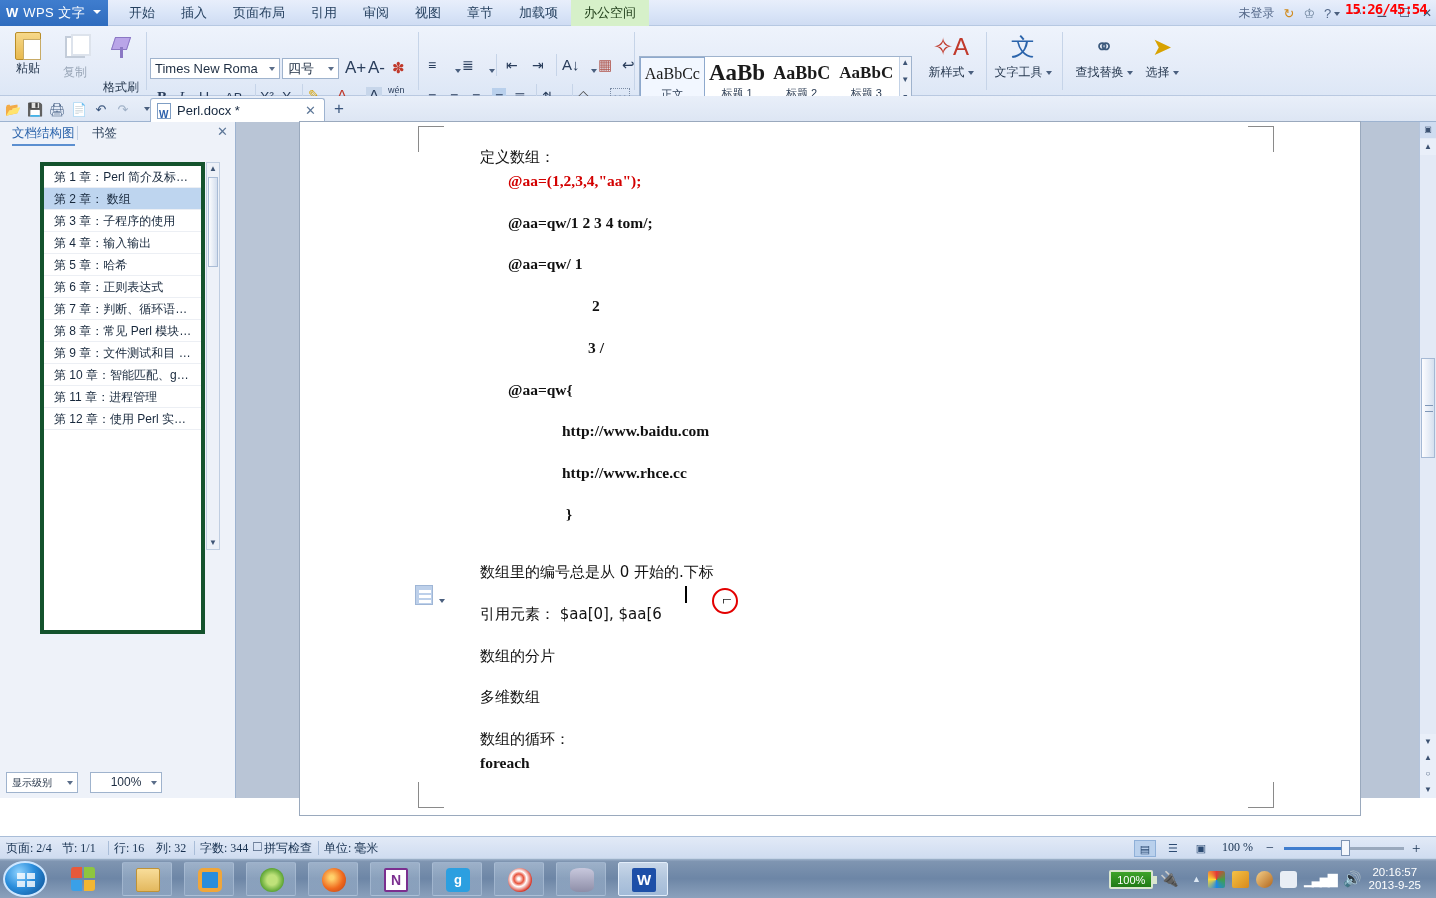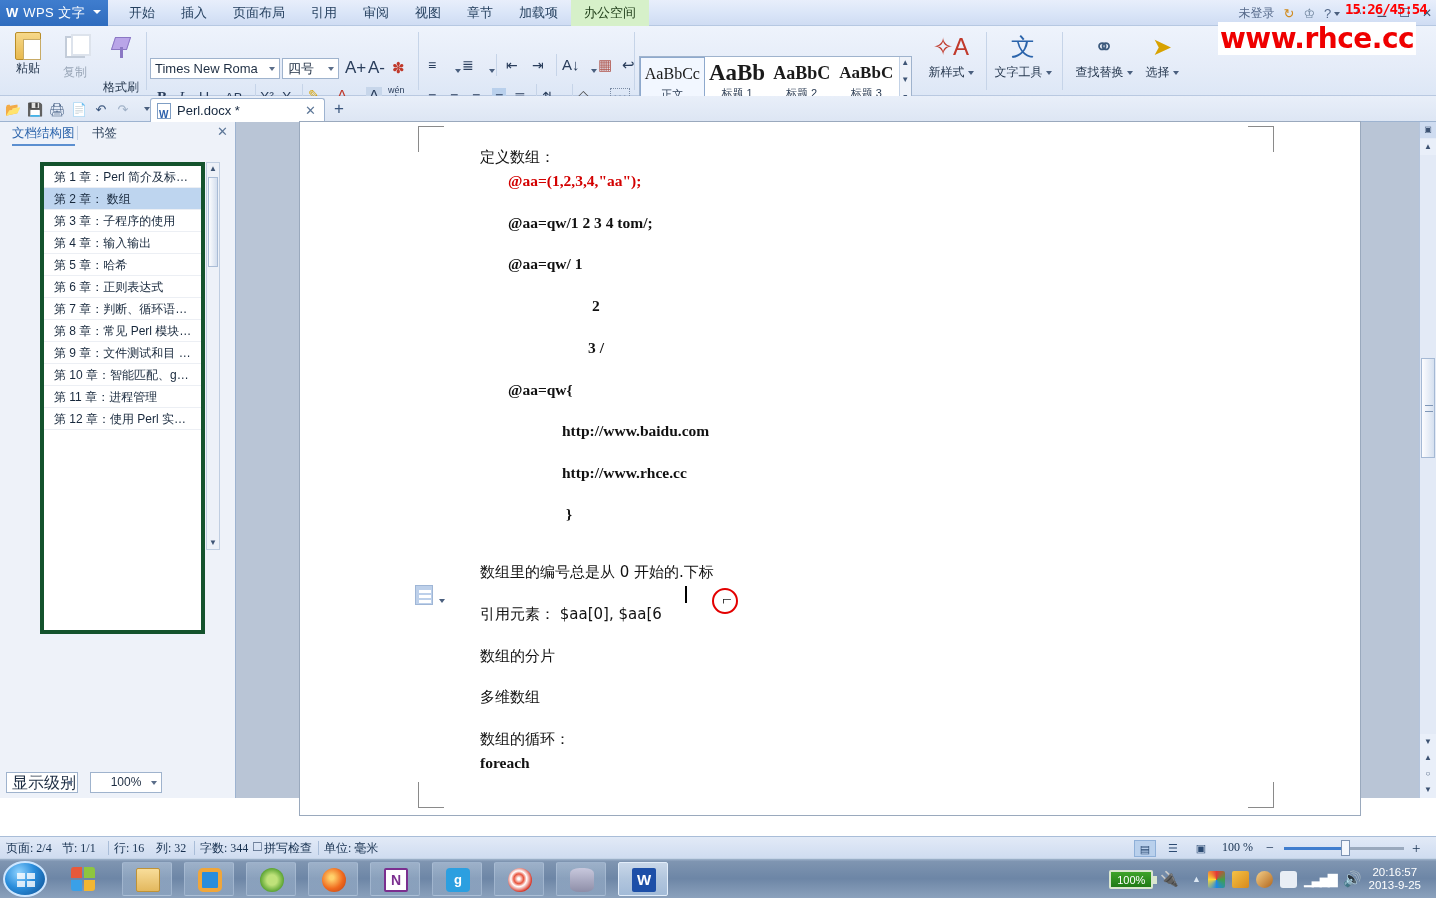--- a/index.html
+++ b/index.html
@@ -155,21 +155,21 @@
   .tnode.sel { background:#bed5ef; }
   .tscroll { position:absolute; left:206px; top:40px; width:14px; height:388px;
              background:#edf1f8; border:1px solid #c0cee1; }
   .tscroll .thumb{position:absolute;left:1px;top:1px;right:1px;height:90px;
      background:linear-gradient(to right,#fbfcfe,#d3deee); border:1px solid #a9bcd6;}
   .tscroll .ar{position:absolute;left:0;width:12px;height:12px;font-size:8px;
      color:#3f5575;text-align:center;line-height:12px;}
 
   .lp-bottom { position:absolute; left:0; bottom:0; width:236px; height:30px; }
   .lvlbox{position:absolute;left:6px;top:4px;width:72px;height:21px;background:#fff;
-    border:1px solid #9fb3cd;font-size:16px;color:#1d2d42;line-height:19px;padding-left:5px;}
+    border:1px solid #9fb3cd;font-size:10px;color:#1d2d42;line-height:19px;padding-left:5px;}
   .zoombox{position:absolute;left:90px;top:4px;width:72px;height:21px;background:#fff;
     border:1px solid #9fb3cd;font-size:12px;color:#1d2d42;line-height:19px;text-align:center;}
 
   
   .docarea {
     position:absolute; left:236px; top:122px; width:1200px; height:676px;
     background:#b9c5d6;
   }
   .page {
     position:absolute; left:64px; top:0px; width:1060px; height:693px;
@@ -601,16 +601,15 @@
       <span style="font-size:13px;letter-spacing:-2px">▁▃▅▇</span>
       <span style="font-size:15px">🔊</span>
       <div class="clock">
         <div>20:16:57</div>
         <div>2013-9-25</div>
       </div>
       <span style="width:6px"></span>
     </div>
   </div>
 
-  <div class="wm-site">www.rhce.cc</div>
   <div class="wm-time">15:26/45:54</div>
 
 </div>
 
 </body></html>

